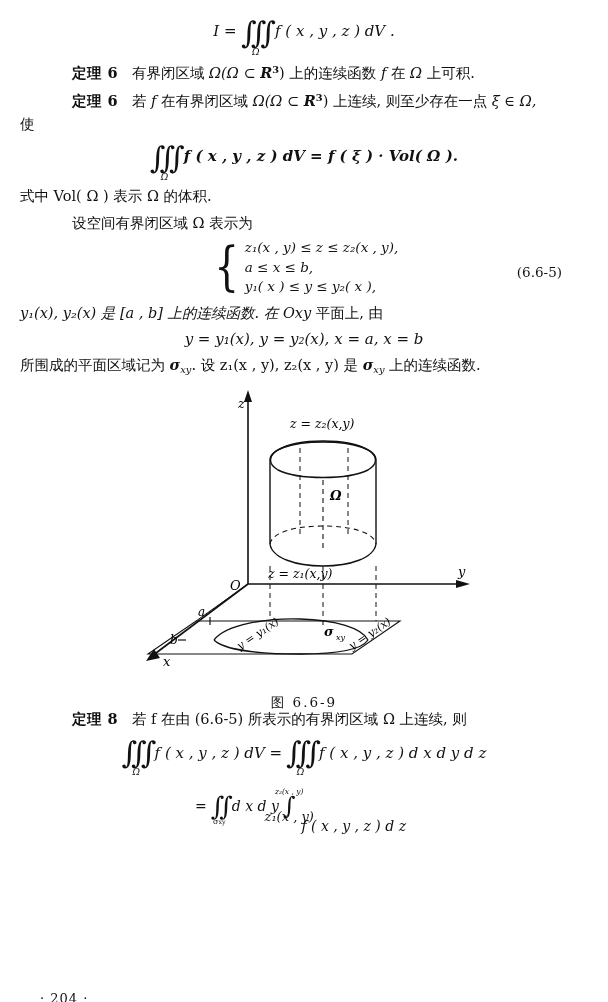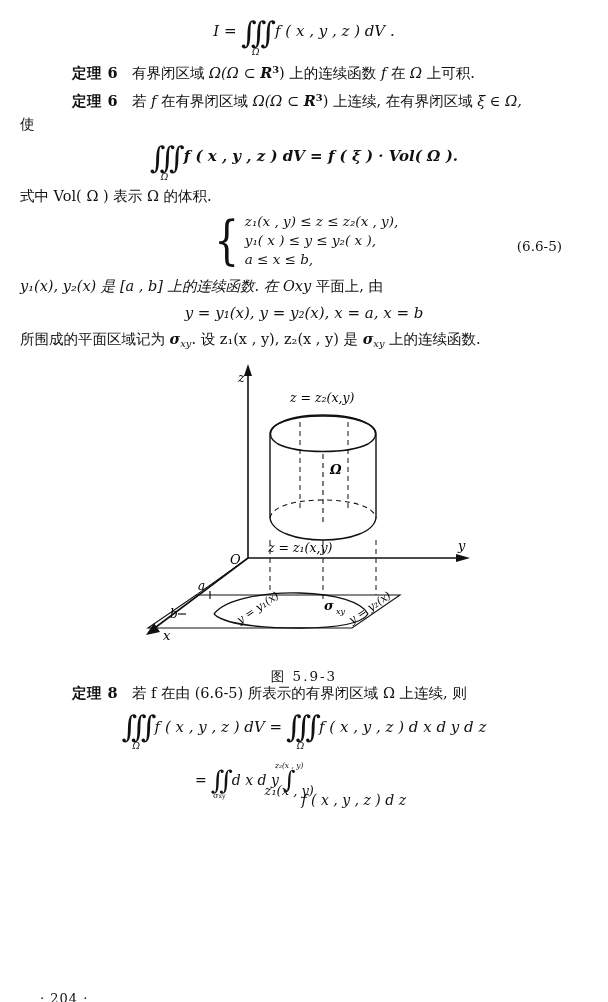--- a/index.html
+++ b/index.html
@@ -182,42 +182,43 @@
     <span>f ( x , y , z ) dV .</span>
   </div>
 
   <div class="line indent" style="margin-top:14px;">
     <span class="thm-label">定理 6</span>
     <span>&nbsp;&nbsp;</span><span>有界闭区域 </span><span class="it">Ω</span><span class="it">(Ω ⊂ </span><span class="bold it">R</span><span class="sup bold">3</span><span>) 上的连续函数 </span><span class="it">f</span><span> 在 </span><span class="it">Ω</span><span> 上可积.</span>
   </div>
 
   <div class="line indent" style="margin-top:6px;">
     <span class="thm-label">定理 6</span>
-    <span>&nbsp;&nbsp;</span><span>若 </span><span class="it">f</span><span> 在有界闭区域 </span><span class="it">Ω</span><span class="it">(Ω ⊂ </span><span class="bold it">R</span><span class="sup bold">3</span><span>) 上连续, 在有界闭区域 </span><span class="it">ξ ∈ Ω,</span>
+    <span>&nbsp;&nbsp;</span><span>若 </span><span class="it">f</span><span> 在有界闭区域 </span><span class="it">Ω</span><span class="it">(Ω ⊂ </span><span class="bold it">R</span><span class="sup bold">3</span><span>) 上连续, 则至少存在一点 </span><span class="it">ξ ∈ Ω,</span>
   </div>
   <div class="line" style="margin-left:20px;">使</div>
 
   <div class="eq-center" style="margin-top:8px;">
     <span class="tint">
       <span class="glyphs">∫∫∫</span>
       <span class="lim">Ω</span>
     </span>
     <span class="bold">f ( x , y , z ) dV = f ( ξ ) · Vol( Ω ).</span>
   </div>
 
   <div class="line" style="margin-left:20px; margin-top:12px;">式中 Vol( Ω ) 表示 Ω 的体积.</div>
 
+  <div class="line indent" style="margin-top:4px;">设空间有界闭区域 Ω 表示为</div>
 
   <div class="rel">
     <div class="system">
       <span class="brace">{</span>
       <div class="sys-rows">
         <div>z₁(x , y) ≤ z ≤ z₂(x , y),</div>
+        <div>a ≤ x ≤ b,</div>
         <div>y₁( x ) ≤ y ≤ y₂( x ),</div>
-        <div>a ≤ x ≤ b,</div>
       </div>
     </div>
     <div class="eqno" style="top:26px;">(6.6-5)</div>
   </div>
 
   <div class="line" style="margin-top:6px; margin-left:20px;">
     <span class="it">y₁(x), y₂(x) 是 [a , b] 上的连续函数. 在 </span><span class="it">Oxy</span><span> 平面上, 由</span>
   </div>
 
   <div class="eq-center" style="margin-top:6px;">y = y₁(x),   y = y₂(x),   x = a,   x = b</div>
@@ -272,21 +273,21 @@
       <text x="198" y="228" font-size="12">a</text>
       <text x="170" y="256" font-size="12">b</text>
       <text x="290" y="40" font-size="12.5">z = z₂(x,y)</text>
       <text x="268" y="190" font-size="12.5">z = z₁(x,y)</text>
       <text x="330" y="112" font-size="13" font-weight="bold">Ω</text>
       <text x="324" y="248" font-size="13" font-weight="bold">σ</text>
       <text x="336" y="252" font-size="8">xy</text>
       <text x="240" y="262" font-size="11" transform="rotate(-34 240 262)">y = y₁(x)</text>
       <text x="352" y="262" font-size="11" transform="rotate(-34 352 262)">y = y₂(x)</text>
     </svg>
-    <div class="figcaption">图   5.9-3</div>
+    <div class="figcaption">图   6.6-9</div>
   </div>
 
   <div class="line indent" style="margin-top:10px;">
     <span class="thm-label">定理 8</span>
     <span>&nbsp;&nbsp;</span><span>若 f 在由 (6.6-5) 所表示的有界闭区域 Ω 上连续, 则</span>
   </div>
 
   <div class="eq-blockline">
     <span class="tint">
       <span class="glyphs">∫∫∫</span>

